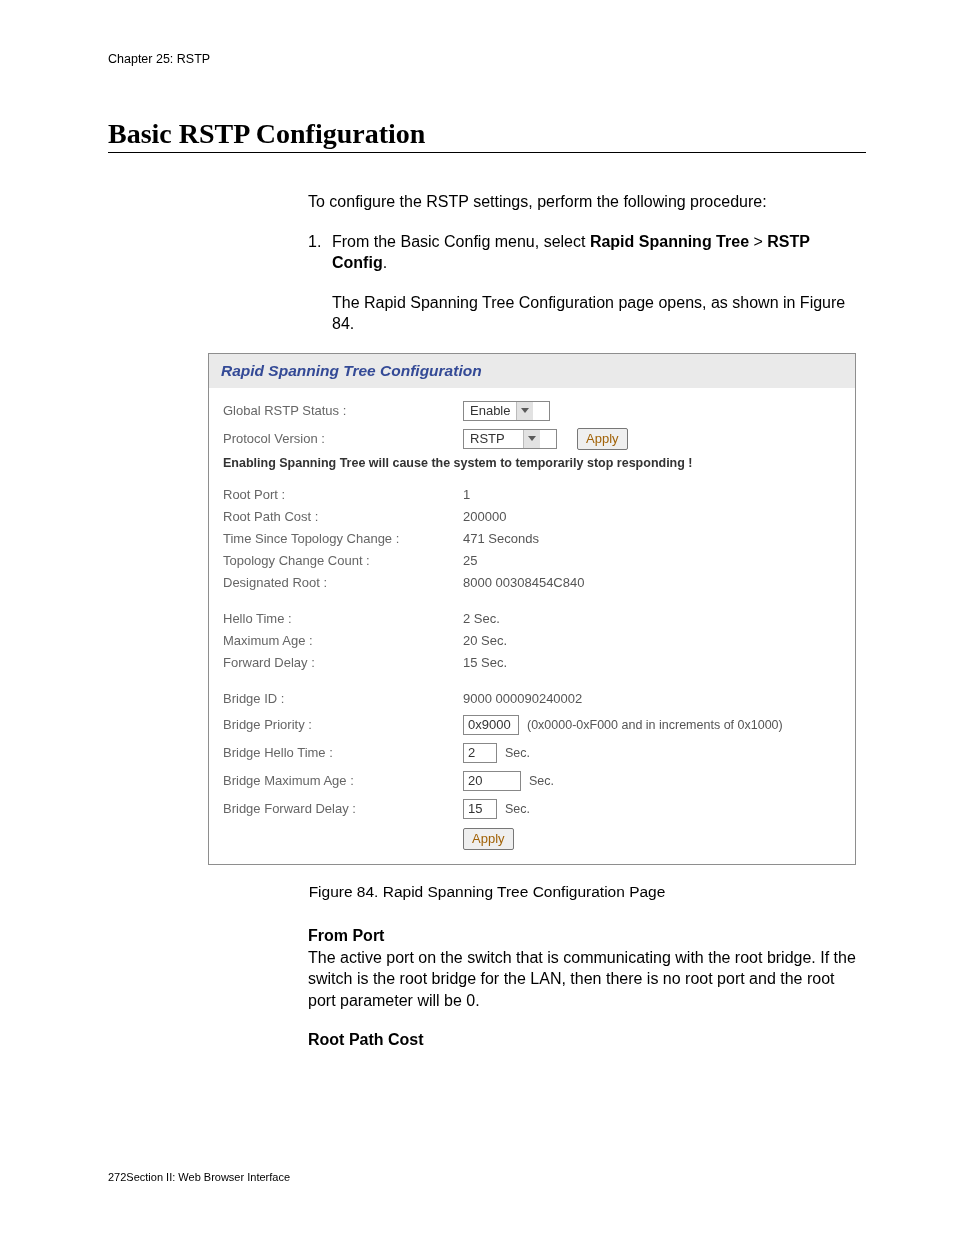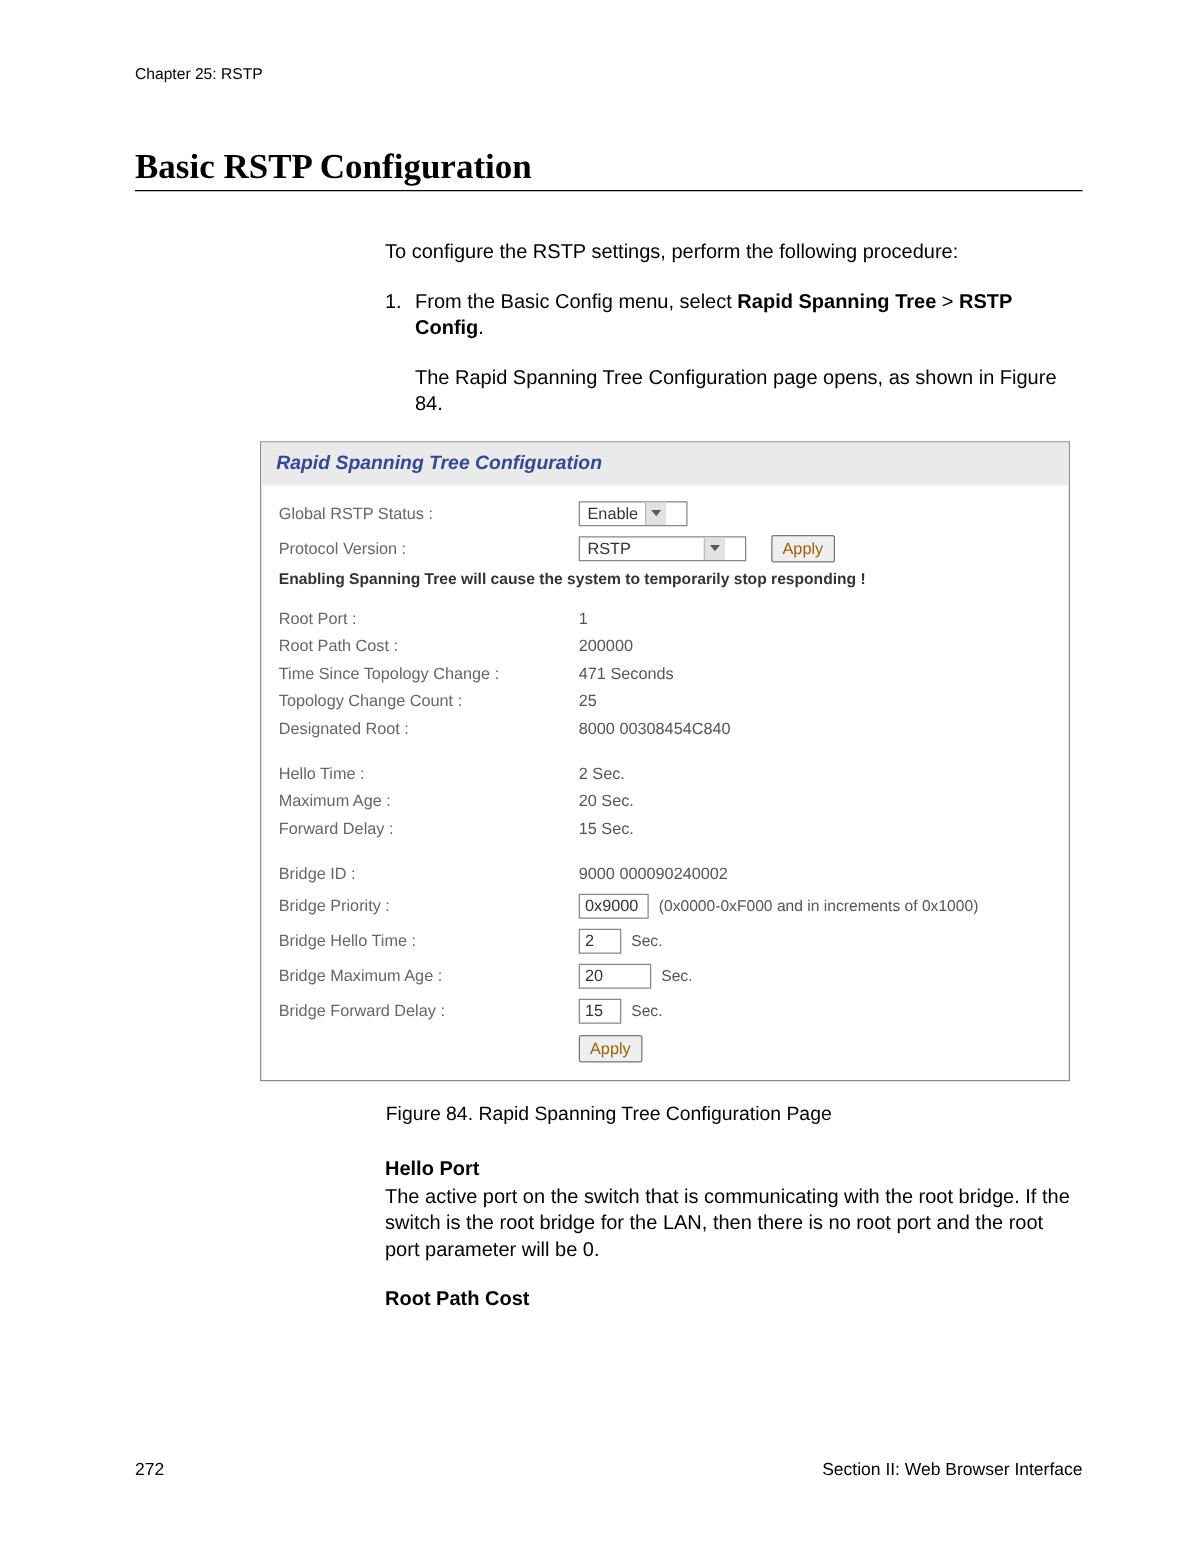--- a/index.html
+++ b/index.html
@@ -131,22 +131,21 @@
 
   .para-block p { margin: 0; }
   .para-block { margin-bottom: 18px; }
 
   .footer {
     position: absolute;
     left: 108px;
     right: 88px;
     bottom: 52px;
     display: flex;
-    justify-content: space-between;
-    font-size: 14px;
+    font-size: 11px;
   }
 </style>
 </head>
 <body>
 
 <div class="page">
 
   <div class="running-head">Chapter 25: RSTP</div>
 
   <h1 class="section-title">Basic RSTP Configuration</h1>
@@ -172,21 +171,21 @@
       <div class="row">
         <div class="lab">Global RSTP Status :</div>
         <div class="fake-select">
           <span class="sel-text">Enable</span>
           <span class="sel-arrow"></span>
         </div>
       </div>
 
       <div class="row" style="margin-top:6px;">
         <div class="lab">Protocol Version :</div>
-        <div class="fake-select" style="width:134px;justify-content:space-between;">
+        <div class="fake-select" style="width:94px;justify-content:space-between;">
           <span class="sel-text">RSTP</span>
           <span class="sel-arrow"></span>
         </div>
         <span class="gap"></span>
           <span class="gap"></span>
         <div class="fake-btn">Apply</div>
       </div>
 
       <div class="warn">Enabling Spanning Tree will cause the system to temporarily stop responding !</div>
 
@@ -261,21 +260,21 @@
       </div>
 
     </div>
   </div>
 
   <div class="figure-cap">Figure 84. Rapid Spanning Tree Configuration Page</div>
 
   <div class="body-col">
 
     <div class="para-block">
-      <p><span class="bold">Hello Port</span></p>
+      <p><span class="bold">From Port</span></p>
       <p>The active port on the switch that is communicating with the root bridge. If the switch is the root bridge for the LAN, then there is no root port and the root port parameter will be 0.</p>
     </div>
 
     <div class="para-block">
       <p><span class="bold">Root Path Cost</span></p>
     </div>
   </div>
 
   <div class="footer">
     <span>272</span>

